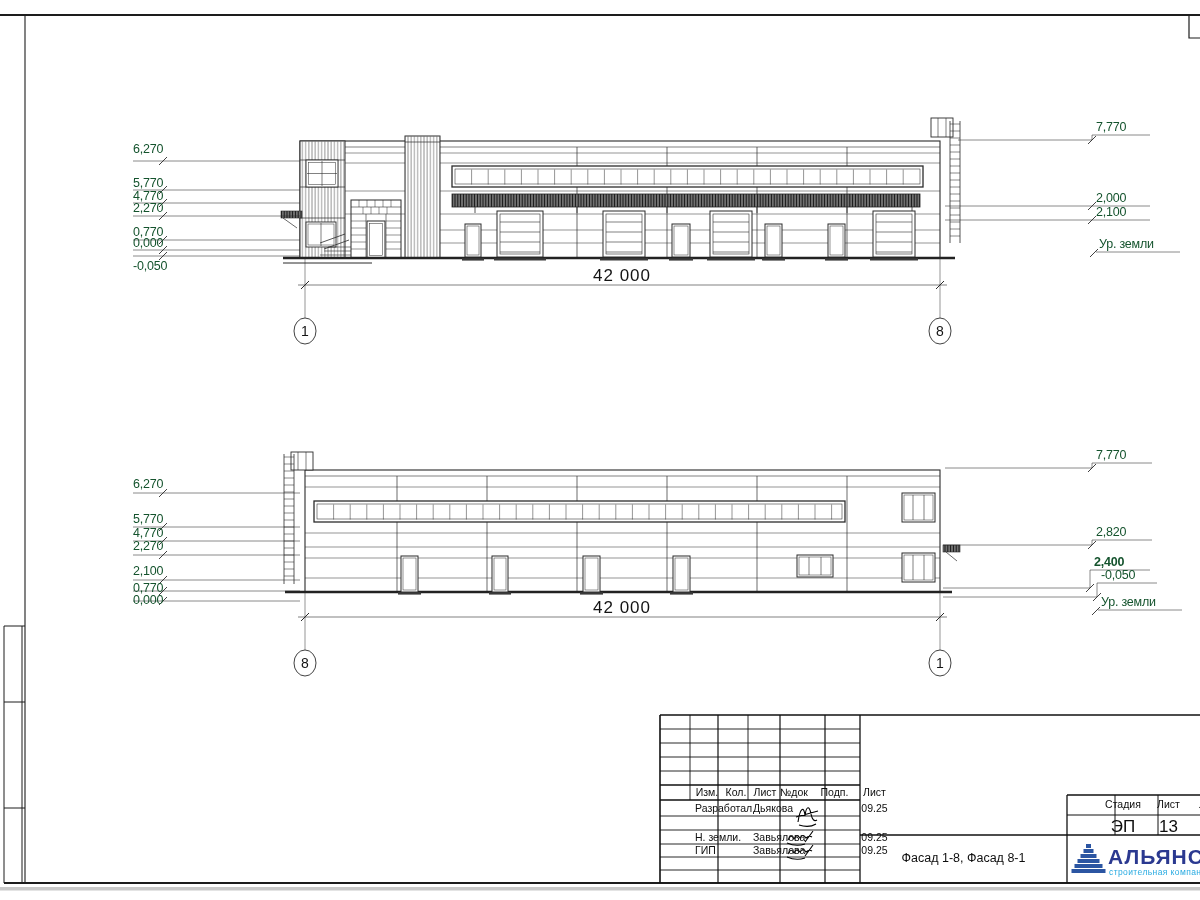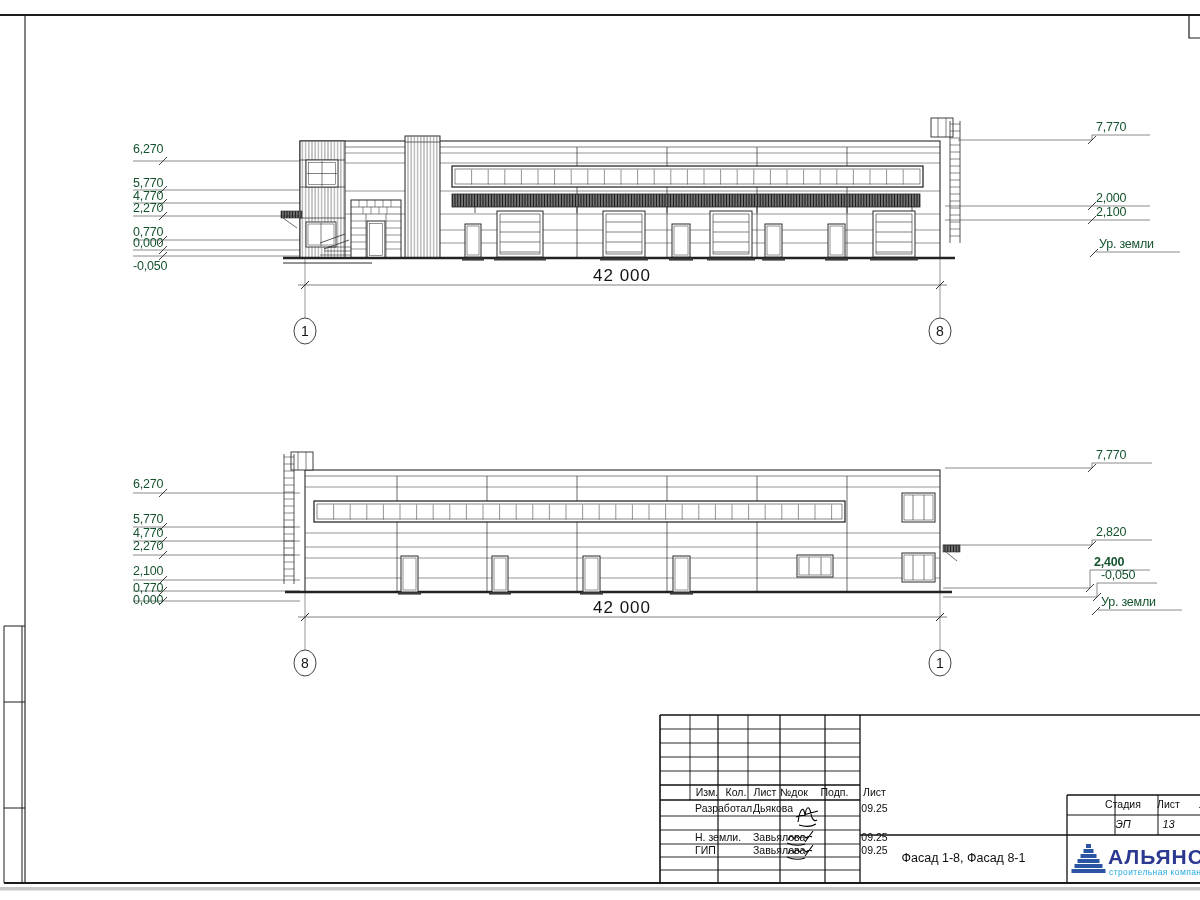--- a/index.html
+++ b/index.html
@@ -9,21 +9,21 @@
   .lbl{position:absolute;font:12.5px/1.05 "Liberation Sans",sans-serif;color:#14532d;
        letter-spacing:-0.2px;white-space:nowrap;}
   .ttl{position:absolute;font:22px/1.1 "Liberation Sans",sans-serif;color:#1a1a1a;
        width:345px;text-align:center;letter-spacing:1px;}
   .dim{position:absolute;font:17px/1.05 "Liberation Sans",sans-serif;color:#141414;
        width:160px;text-align:center;letter-spacing:1px;}
   .axis{position:absolute;font:14px/16px "Liberation Sans",sans-serif;color:#141414;
         width:22px;text-align:center;}
   .tb{position:absolute;font:10.5px/1.1 "Liberation Sans",sans-serif;color:#0e0e0e;white-space:nowrap;padding-left:32px;}
   .tbc{text-align:center;}
-  .stv{font-size:11px;font-style:italic;}
+  .stv{font-size:17px;}
   .doct{position:absolute;font:12.5px/1.1 "Liberation Sans",sans-serif;color:#0e0e0e;
         width:203px;text-align:center;}
   .brand{position:absolute;font:21px/1 "Liberation Sans",sans-serif;font-weight:bold;
          color:#2b3990;letter-spacing:1px;white-space:nowrap;}
   .tag{position:absolute;font:8.5px/1 "Liberation Sans",sans-serif;color:#29abe2;
        letter-spacing:0.4px;white-space:nowrap;}
 </style>
 </head>
 <body>
 

